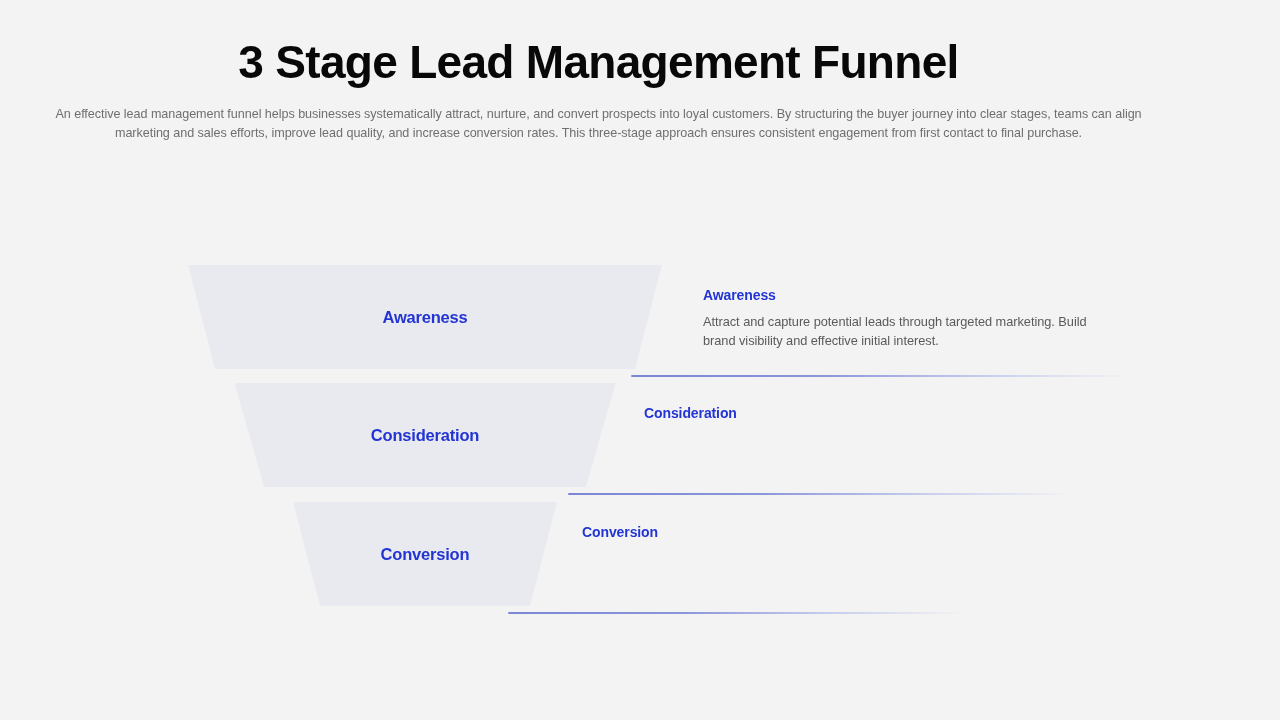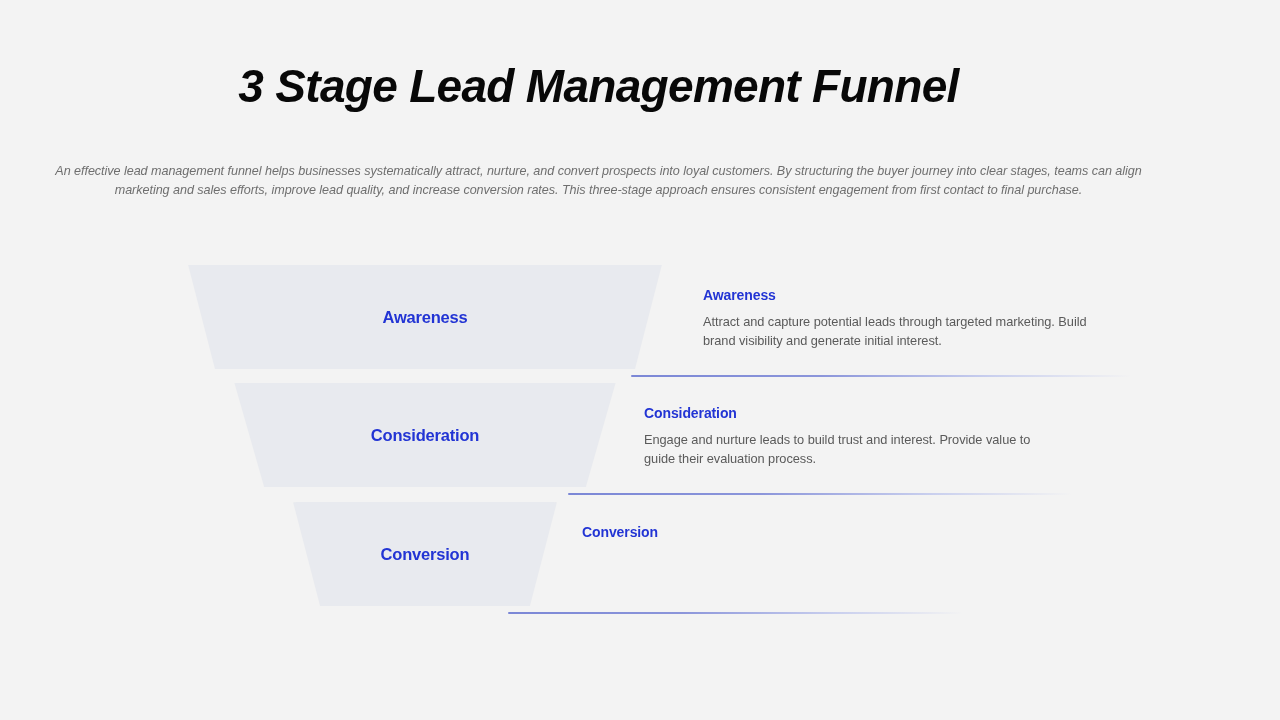--- a/index.html
+++ b/index.html
@@ -13,35 +13,34 @@
   body {
     background: #f3f3f3;
     font-family: "Liberation Sans", sans-serif;
     color: #111;
     position: relative;
   }
 
   
   .header {
     width: 1197px;
-    padding-top: 62px;
+    padding-top: 38px;
     text-align: center;
-    font-style: italic;
   }
 
   .page-title {
     font-size: 46px;
     font-weight: 700;
     letter-spacing: -0.7px;
     color: #080808;
     line-height: 1.08;
   }
 
   .page-subtitle {
-    margin: 50px auto 0;
+    margin: 17px auto 0;
     width: 1092px;
     font-size: 12.6px;
     line-height: 19.4px;
     color: #6f6f6f;
     letter-spacing: -0.05px;
   }
 
   
   .funnel {
     position: absolute;
@@ -166,32 +165,31 @@
 </div>
 
 <div class="funnel">
 
   <div class="stage stage-1">
     <div class="funnel-shape">
       <span class="funnel-label">Awareness</span>
     </div>
     <div class="stage-info">
       <div class="stage-heading">Awareness</div>
-      <div class="stage-desc">Attract and capture potential leads through targeted marketing. Build brand visibility and generate initial interest.</div>
+      <div class="stage-desc">Attract and capture potential leads through targeted marketing. Build brand visibility and effective initial interest.</div>
     </div>
     <div class="stage-rule"></div>
   </div>
 
   <div class="stage stage-2">
     <div class="funnel-shape">
       <span class="funnel-label">Consideration</span>
     </div>
     <div class="stage-info">
       <div class="stage-heading">Consideration</div>
-      <div class="stage-desc">Engage and nurture leads to build trust and interest. Provide value to guide their evaluation process.</div>
     </div>
     <div class="stage-rule"></div>
   </div>
 
   <div class="stage stage-3">
     <div class="funnel-shape">
       <span class="funnel-label">Conversion</span>
     </div>
     <div class="stage-info">
       <div class="stage-heading">Conversion</div>

